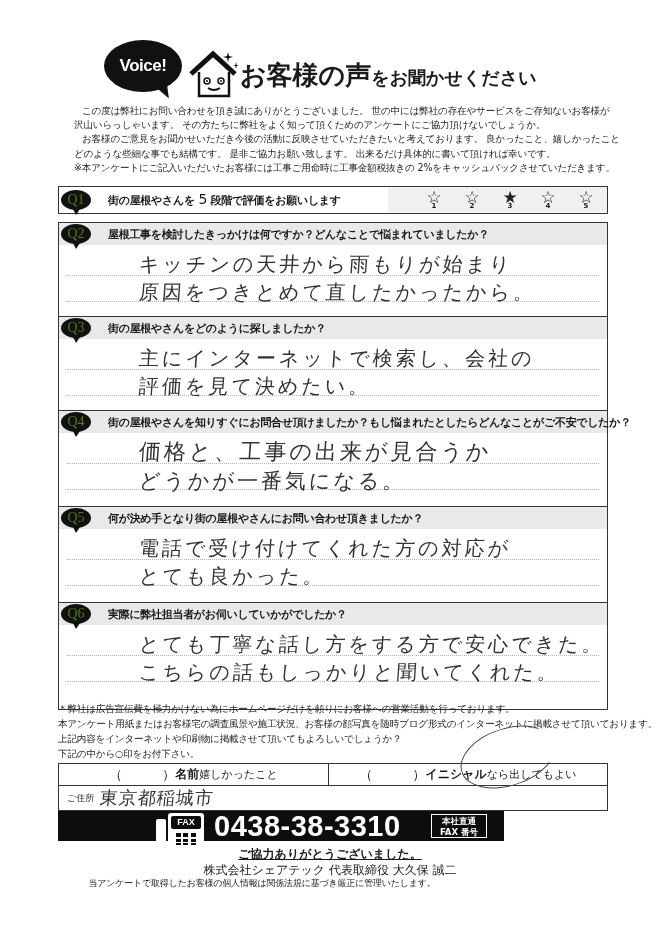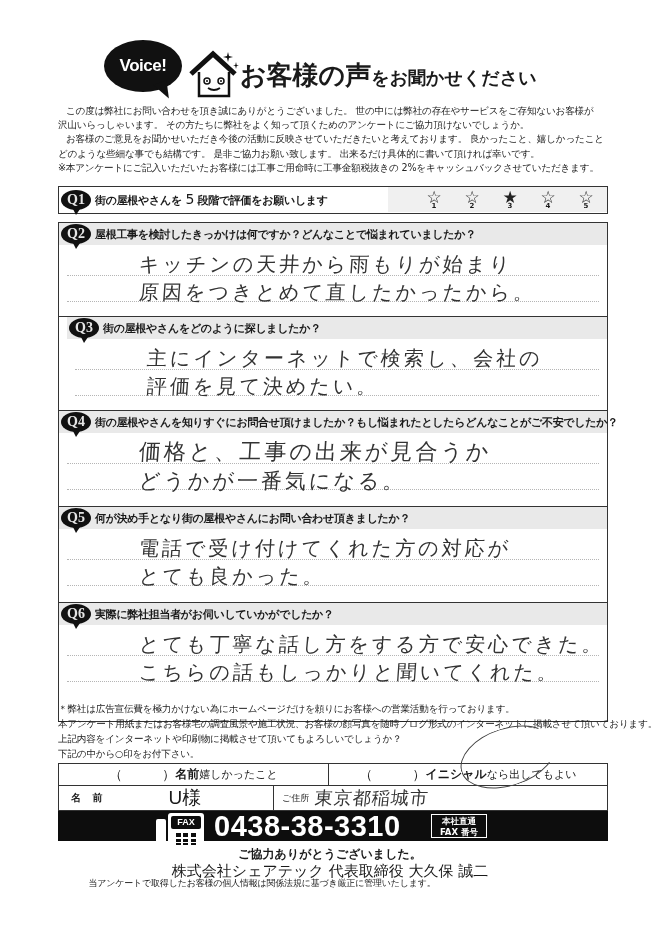--- a/index.html
+++ b/index.html
@@ -10,46 +10,46 @@
   .header { position: absolute; left: 100px; top: 40px; width: 460px; height: 60px; }
   .voice-bubble { position: absolute; left: 4px; top: 0; width: 78px; height: 52px; background: #111; border-radius: 50%; color: #fff; font-family: "Liberation Sans", sans-serif; font-weight: bold; font-size: 17px; display: flex; align-items: center; justify-content: center; letter-spacing: -0.5px; }
   .voice-bubble::after { content: ""; position: absolute; left: 52px; top: 42px; border-left: 10px solid transparent; border-right: 4px solid transparent; border-top: 18px solid #111; transform: rotate(-20deg); }
   .house-icon { position: absolute; left: 88px; top: 8px; width: 54px; height: 50px; }
   .header-title { position: absolute; left: 140px; top: 18px; white-space: nowrap; font-weight: bold; }
   .header-title .big { font-size: 26px; letter-spacing: 0px; }
   .header-title .small { font-size: 18px; }
 
   
   .intro { position: absolute; left: 58px; top: 104px; width: 550px; font-size: 9.6px; line-height: 14.2px; color: #222; font-family: "DejaVu Sans", sans-serif; letter-spacing: -0.2px; }
-  .intro p { white-space: nowrap; }
+  .intro p { white-space: nowrap; margin-left: 16px; }
   .intro .indent { padding-left: 8px; }
 
   
   .qbox { position: absolute; left: 58px; width: 550px; border: 1.5px solid #333; background: #fff; }
   .qhead { height: 22px; background: #e9e9e9; display: flex; align-items: center; padding-left: 2px; position: relative; }
-  .qbadge { position: relative; width: 30px; height: 20px; background: #111; color: #e5e5e5; border-radius: 50%; font-family: "Liberation Serif", serif; font-size: 14px; font-weight: bold; display: flex; align-items: center; justify-content: center; margin-right: 4px; flex-shrink: 0; }
+  .qbadge { position: relative; width: 30px; height: 20px; background: #111; color: #4d7c0f; border-radius: 50%; font-family: "Liberation Serif", serif; font-size: 14px; font-weight: normal; display: flex; align-items: center; justify-content: center; margin-right: 17px; flex-shrink: 0; }
   .qbadge::after { content: ""; position: absolute; left: 12px; bottom: -5px; border-left: 3px solid transparent; border-right: 4px solid transparent; border-top: 6px solid #111; }
   .qtext { font-size: 11px; font-weight: bold; white-space: nowrap; letter-spacing: -0.3px; }
   .qnum { font-size: 14px; font-weight: normal; }
   .answer { position: relative; height: 70px; }
   .answer .rule { position: absolute; left: 8px; right: 8px; border-top: 1px dotted #b5b5b5; }
   .answer .line { position: absolute; left: 80px; font-family: "DejaVu Serif", serif; font-size: 20px; color: #333; white-space: nowrap; letter-spacing: 3px; font-weight: 300; transform: skewX(-4deg); }
 
   .q1 { top: 186px; height: 28px; }
   .q1 .qhead { height: 25px; background: linear-gradient(to right, #fff 0%, #fff 60%, #f0f0f0 60%); }
   .stars { position: absolute; right: 10px; top: 1px; display: flex; gap: 16px; }
   .star { width: 22px; text-align: center; position: relative; height: 24px; }
   .star .glyph { font-size: 17px; line-height: 18px; color: #222; }
   .star .num { position: absolute; left: 0; right: 0; top: 14px; font-size: 7px; font-weight: bold; text-align: center; }
 
   .q2 { top: 222px; height: 94px; }
-  .q3 { top: 316px; height: 94px; padding-left: 8px; }
+  .q3 { top: 316px; height: 94px; }
   .q4 { top: 410px; height: 96px; }
   .q5 { top: 506px; height: 96px; }
-  .q6 { top: 602px; height: 120px; text-align: center; }
+  .q6 { top: 602px; height: 108px; text-align: center; }
   .q2, .q3, .q4, .q5 { border-bottom: none; text-align: center; }
 
   
   .notes { position: absolute; left: 58px; top: 701px; width: 560px; font-size: 9.6px; line-height: 15px; color: #222; letter-spacing: -0.2px; }
   .notes p { white-space: nowrap; }
 
   
   .perm { position: absolute; left: 58px; top: 763px; width: 550px; border: 1.5px solid #333; }
   .perm-row1 { display: flex; height: 22px; border-bottom: 1px solid #333; }
   .perm-cell { display: flex; align-items: center; justify-content: center; font-size: 11px; white-space: nowrap; }
@@ -61,33 +61,33 @@
   .perm-row2 { display: flex; height: 24px; }
   .name-cell { width: 215px; border-right: 1px solid #333; display: flex; align-items: center; padding-left: 12px; }
   .label-sm { font-size: 10px; font-weight: bold; letter-spacing: 4px; }
   .name-val { font-size: 19px; margin-left: 62px; font-family: "Liberation Sans", sans-serif; }
   .addr-cell { flex: 1; display: flex; align-items: center; padding-left: 8px; }
   .addr-label { font-size: 9px; }
   .addr-val { font-family: "DejaVu Serif", serif; font-size: 18px; margin-left: 6px; letter-spacing: 1px; color: #333; transform: skewX(-6deg); }
   .circle-mark { position: absolute; left: 400px; top: -36px; width: 98px; height: 58px; border: 1.2px solid #444; border-radius: 50%; transform: rotate(-18deg); border-right-color: transparent; }
 
   
-  .faxband { position: absolute; left: 58px; top: 811px; width: 550px; height: 30px; background: #0d0d0d; }
+  .faxband { position: absolute; left: 58px; top: 811px; width: 446px; height: 30px; background: #0d0d0d; }
   .fax-phone { position: absolute; left: 98px; top: 8px; width: 10px; height: 30px; background: #fff; border-radius: 2px 2px 0 0; }
   .fax-machine { position: absolute; left: 110px; top: 2px; width: 36px; height: 38px; background: #fff; border-radius: 3px; }
   .fax-label { position: absolute; left: 3px; top: 3px; width: 30px; height: 13px; background: #0d0d0d; color: #fff; font-size: 9px; font-weight: bold; font-family: "Liberation Sans", sans-serif; text-align: center; line-height: 13px; border-radius: 2px; }
   .fax-keys { position: absolute; left: 8px; top: 20px; width: 20px; height: 12px; background: repeating-linear-gradient(to right, #0d0d0d 0 5px, transparent 5px 7.5px); }
   .fax-keys::before { content: ""; position: absolute; left: 0; right: 0; top: 4px; height: 2px; background: #fff; }
   .fax-keys::after { content: ""; position: absolute; left: 0; right: 0; top: 9px; height: 1px; background: #fff; }
   .fax-number { position: absolute; left: 156px; top: -1px; color: #fff; font-family: "Liberation Sans", sans-serif; font-weight: bold; font-size: 29px; letter-spacing: 0.5px; line-height: 32px; }
   .fax-tag { position: absolute; left: 373px; top: 3px; width: 56px; height: 24px; border: 1px solid #fff; color: #fff; font-size: 8.5px; line-height: 10.5px; text-align: center; padding-top: 1px; font-weight: bold; }
 
   
-  .thanks { position: absolute; left: 0; width: 660px; top: 846px; text-align: center; font-weight: bold; font-size: 12px; }
-  .company { position: absolute; left: 0; width: 660px; top: 862px; text-align: center; font-size: 15px; }
+  .thanks { position: absolute; left: 0; width: 660px; top: 846px; text-align: center; font-weight: bold; font-size: 12px; text-decoration: underline; }
+  .company { position: absolute; left: 0; width: 660px; top: 862px; text-align: center; font-size: 12px; }
   .privacy { position: absolute; left: 0; width: 524px; top: 877px; text-align: center; font-size: 9px; letter-spacing: -0.2px; }
 </style>
 </head>
 <body>
 
 <div class="header">
   <div class="voice-bubble">
     <span>Voice!</span>
   </div>
   <svg class="house-icon" viewBox="0 0 54 50">
@@ -227,24 +227,20 @@
     </div>
     <div class="perm-cell right">
       <span class="paren">（</span>
         <span class="paren-gap"></span>
         <span class="paren">）</span>
       <span class="b">イニシャル</span>
         <span>なら出してもよい</span>
     </div>
   </div>
   <div class="perm-row2">
-    <div class="name-cell">
-      <span class="label-sm">名 前</span>
-      <span class="name-val">U様</span>
-    </div>
     <div class="addr-cell">
       <span class="addr-label">ご住所</span>
       <span class="addr-val">東京都稲城市</span>
     </div>
   </div>
 </div>
 
 <div class="faxband">
   <div class="fax-phone"></div>
   <div class="fax-machine">

